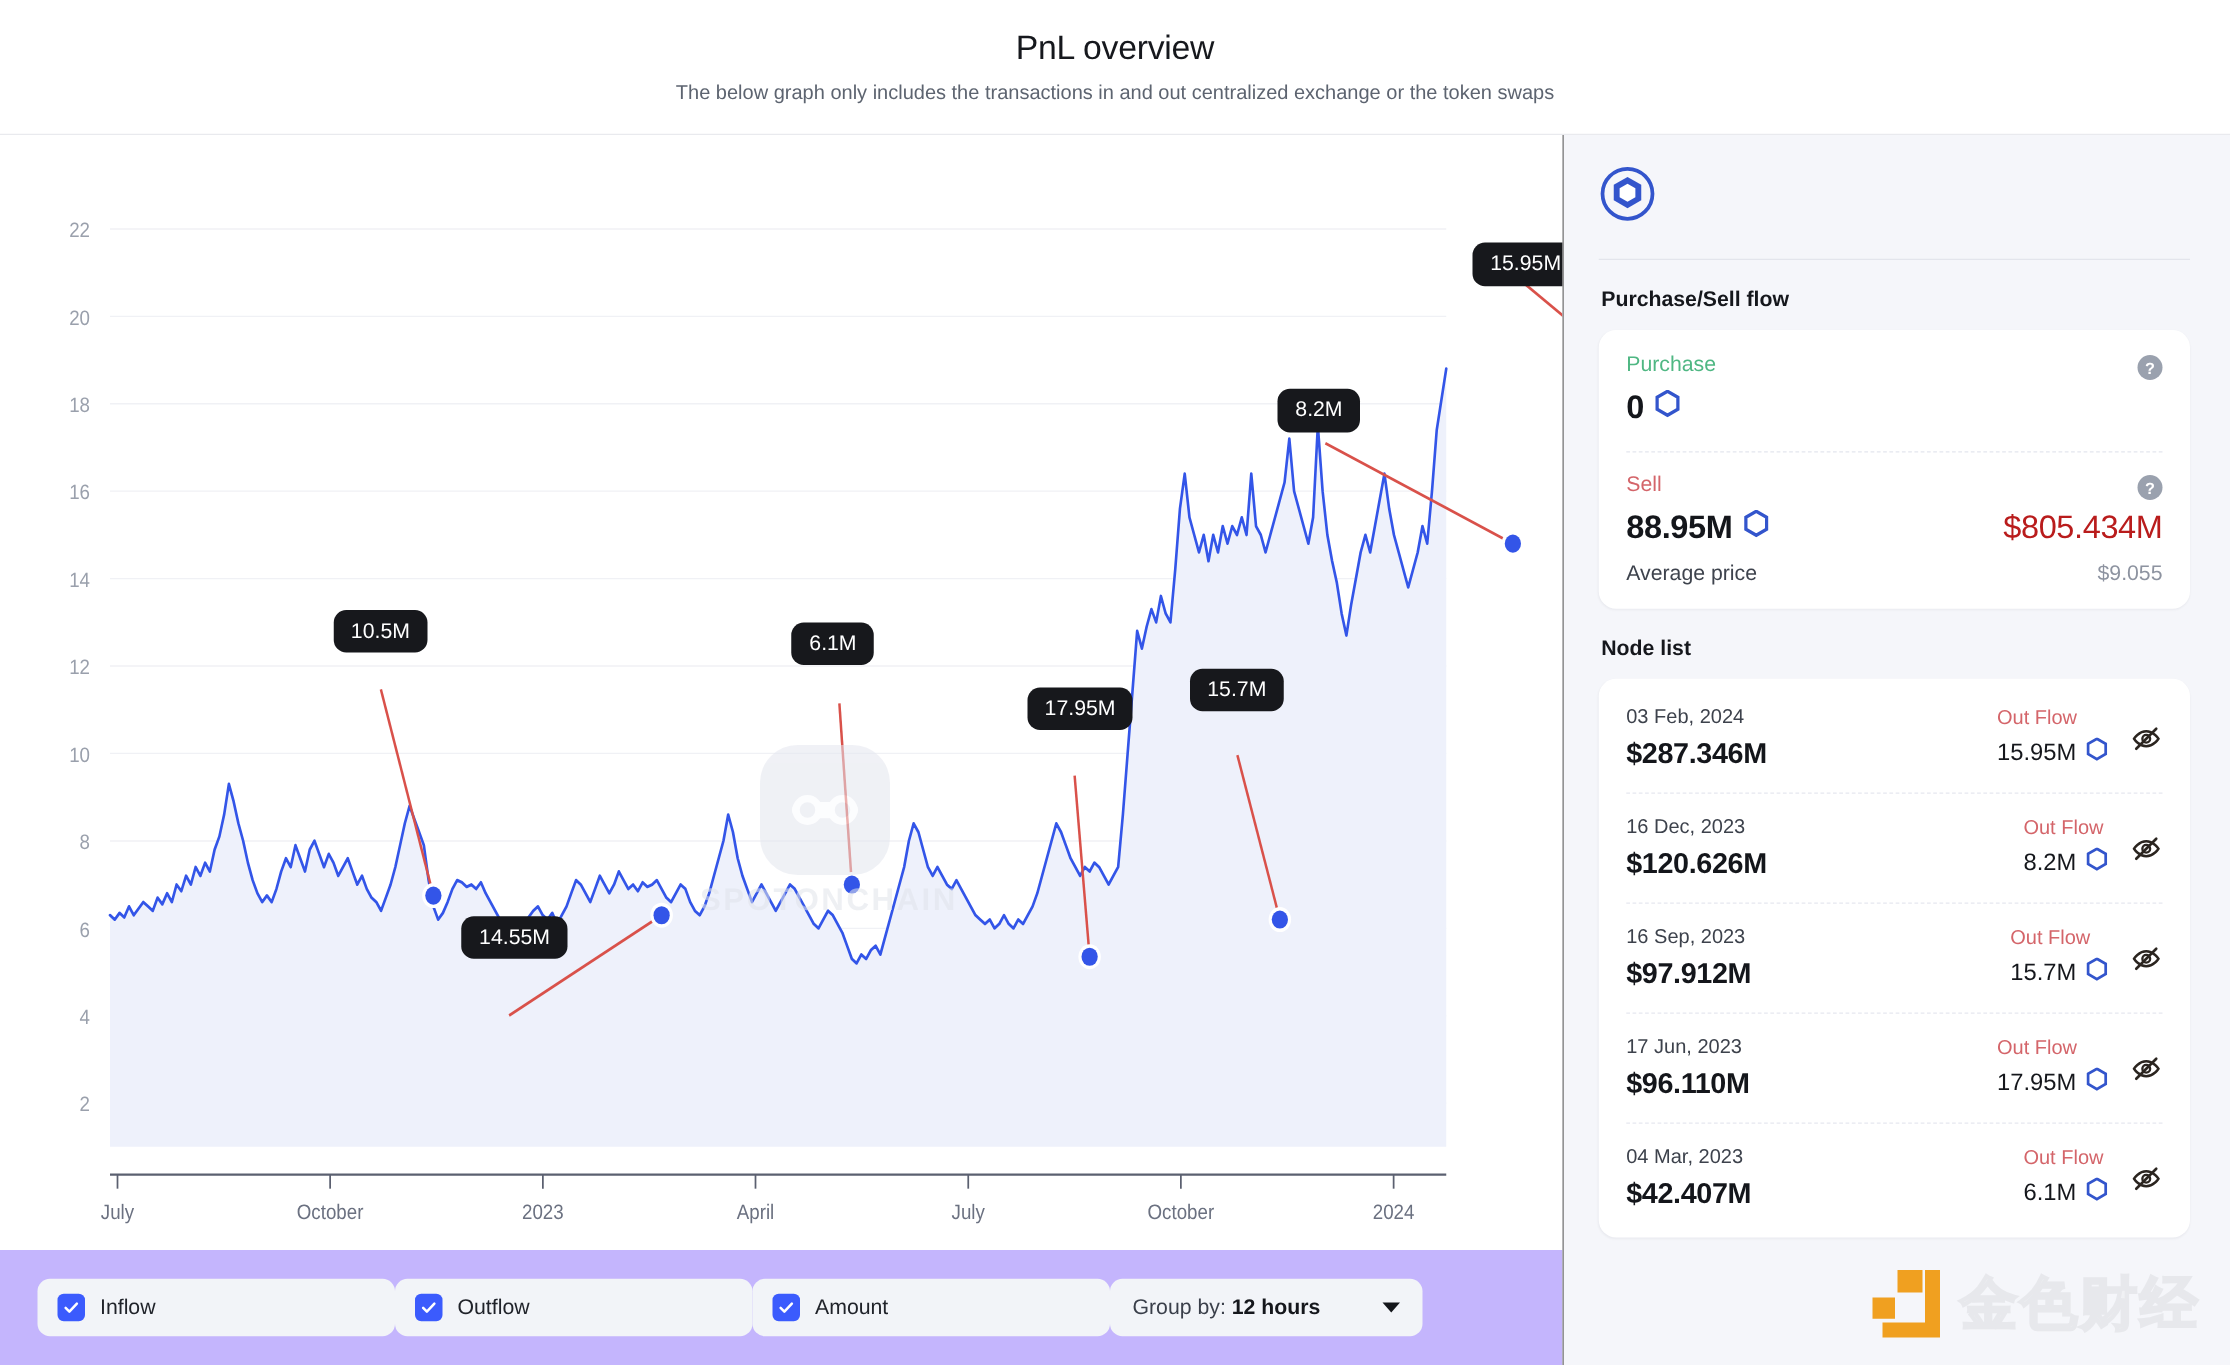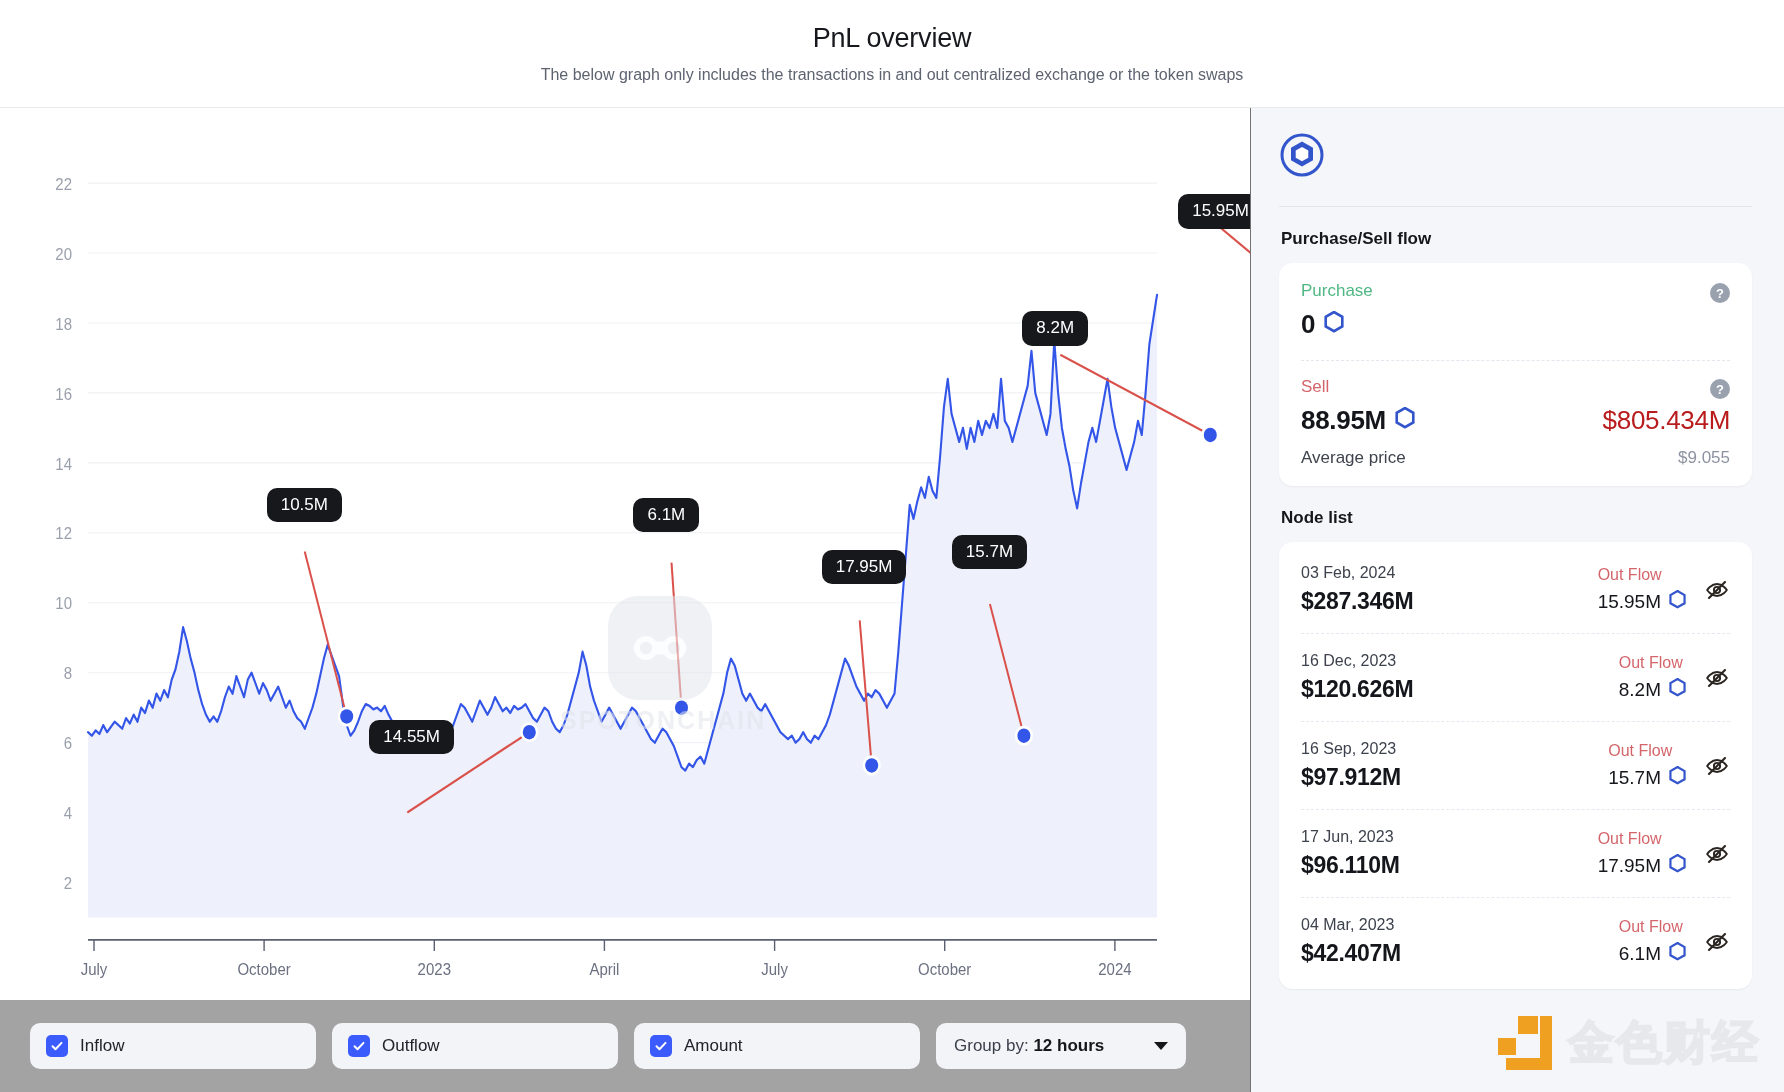--- a/index.html
+++ b/index.html
@@ -63,23 +63,23 @@
   .tip {
     position: absolute; background: #17181c; color: #fff;
     border-radius: 10px; padding: 7px 14px;
     font-size: 17px; font-weight: 500; white-space: nowrap;
     line-height: 1.2;
   }
 
   
   .controls {
     height: 92px; flex: 0 0 92px;
-    display: flex; align-items: center; gap: 16px;
+    display: flex; align-items: center; 
     padding: 0 30px;
-    background: #a3a3a3;
+    background: #c4b5fd;
   }
   .ctrl {
     height: 46px; border-radius: 10px; background: #f2f4f8;
     display: flex; align-items: center; gap: 12px;
     padding: 0 16px; font-size: 17px; color: #20232a;
   }
   .ctrl.cb { width: 286px; }
   .ctrl.cb:nth-of-type(2) { width: 286px; }
   .cbox {
     width: 22px; height: 22px; border-radius: 5px; background: #3b5bfd;
@@ -224,21 +224,21 @@
               <circle cx="46" cy="20" r="12" fill="#fbfcfe"></circle>
               <circle cx="18" cy="20" r="6.2" fill="#e3e6ee"></circle>
               <circle cx="46" cy="20" r="6.2" fill="#e3e6ee"></circle>
             </svg>
           </div>
           <div class="wm-text">SPOTONCHAIN</div>
         </div>
 
         <div id="tips">
             <div class="tip" style="left: 266.69px; top: 379.659px;">10.5M</div>
-            <div class="tip" style="left: 369.295px; top: 612px;">14.55M</div>
+            <div class="tip" style="left: 369.295px; top: 625px;">14.55M</div>
             <div class="tip" style="left: 633.466px; top: 389.818px;">6.1M</div>
             <div class="tip" style="left: 821.68px; top: 441.568px;">17.95M</div>
             <div class="tip" style="left: 951.851px; top: 426.909px;">15.7M</div>
             <div class="tip" style="left: 1022.26px; top: 203.182px;">8.2M</div>
             <div class="tip" style="left: 1178.19px; top: 86.1136px;">15.95M</div>
           </div>
       </div>
 
       <div class="controls">
 

